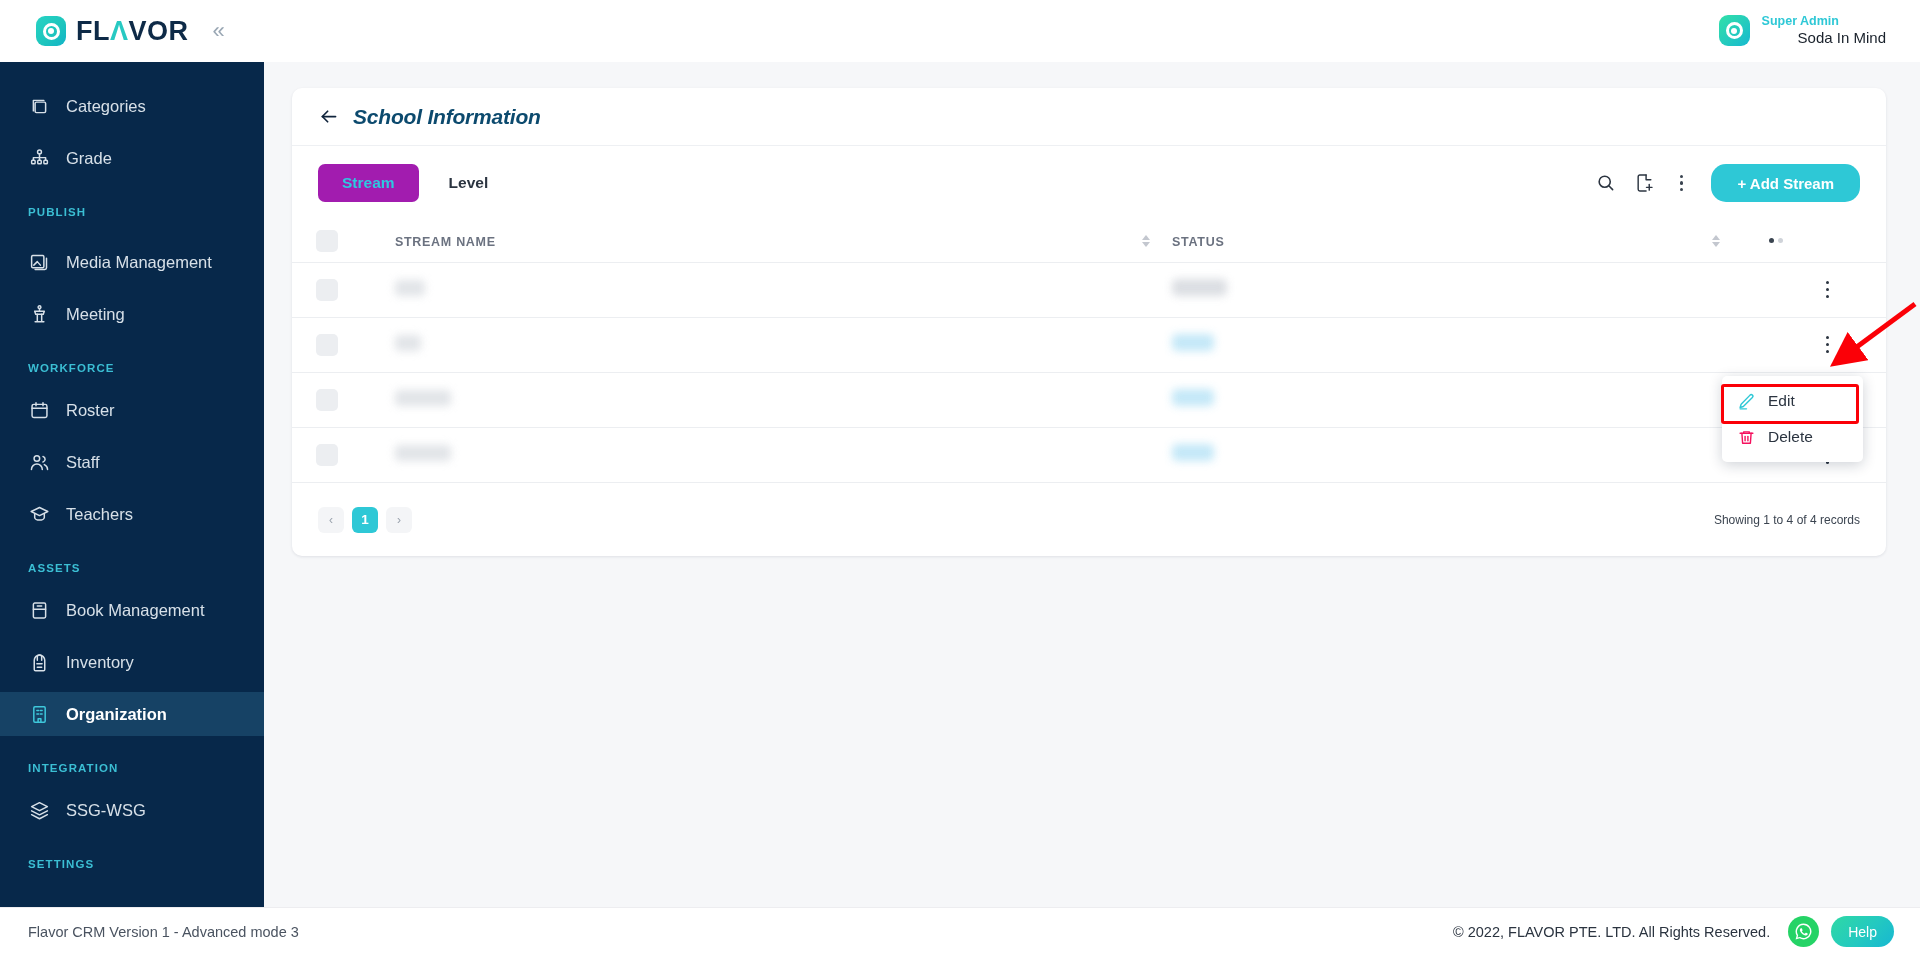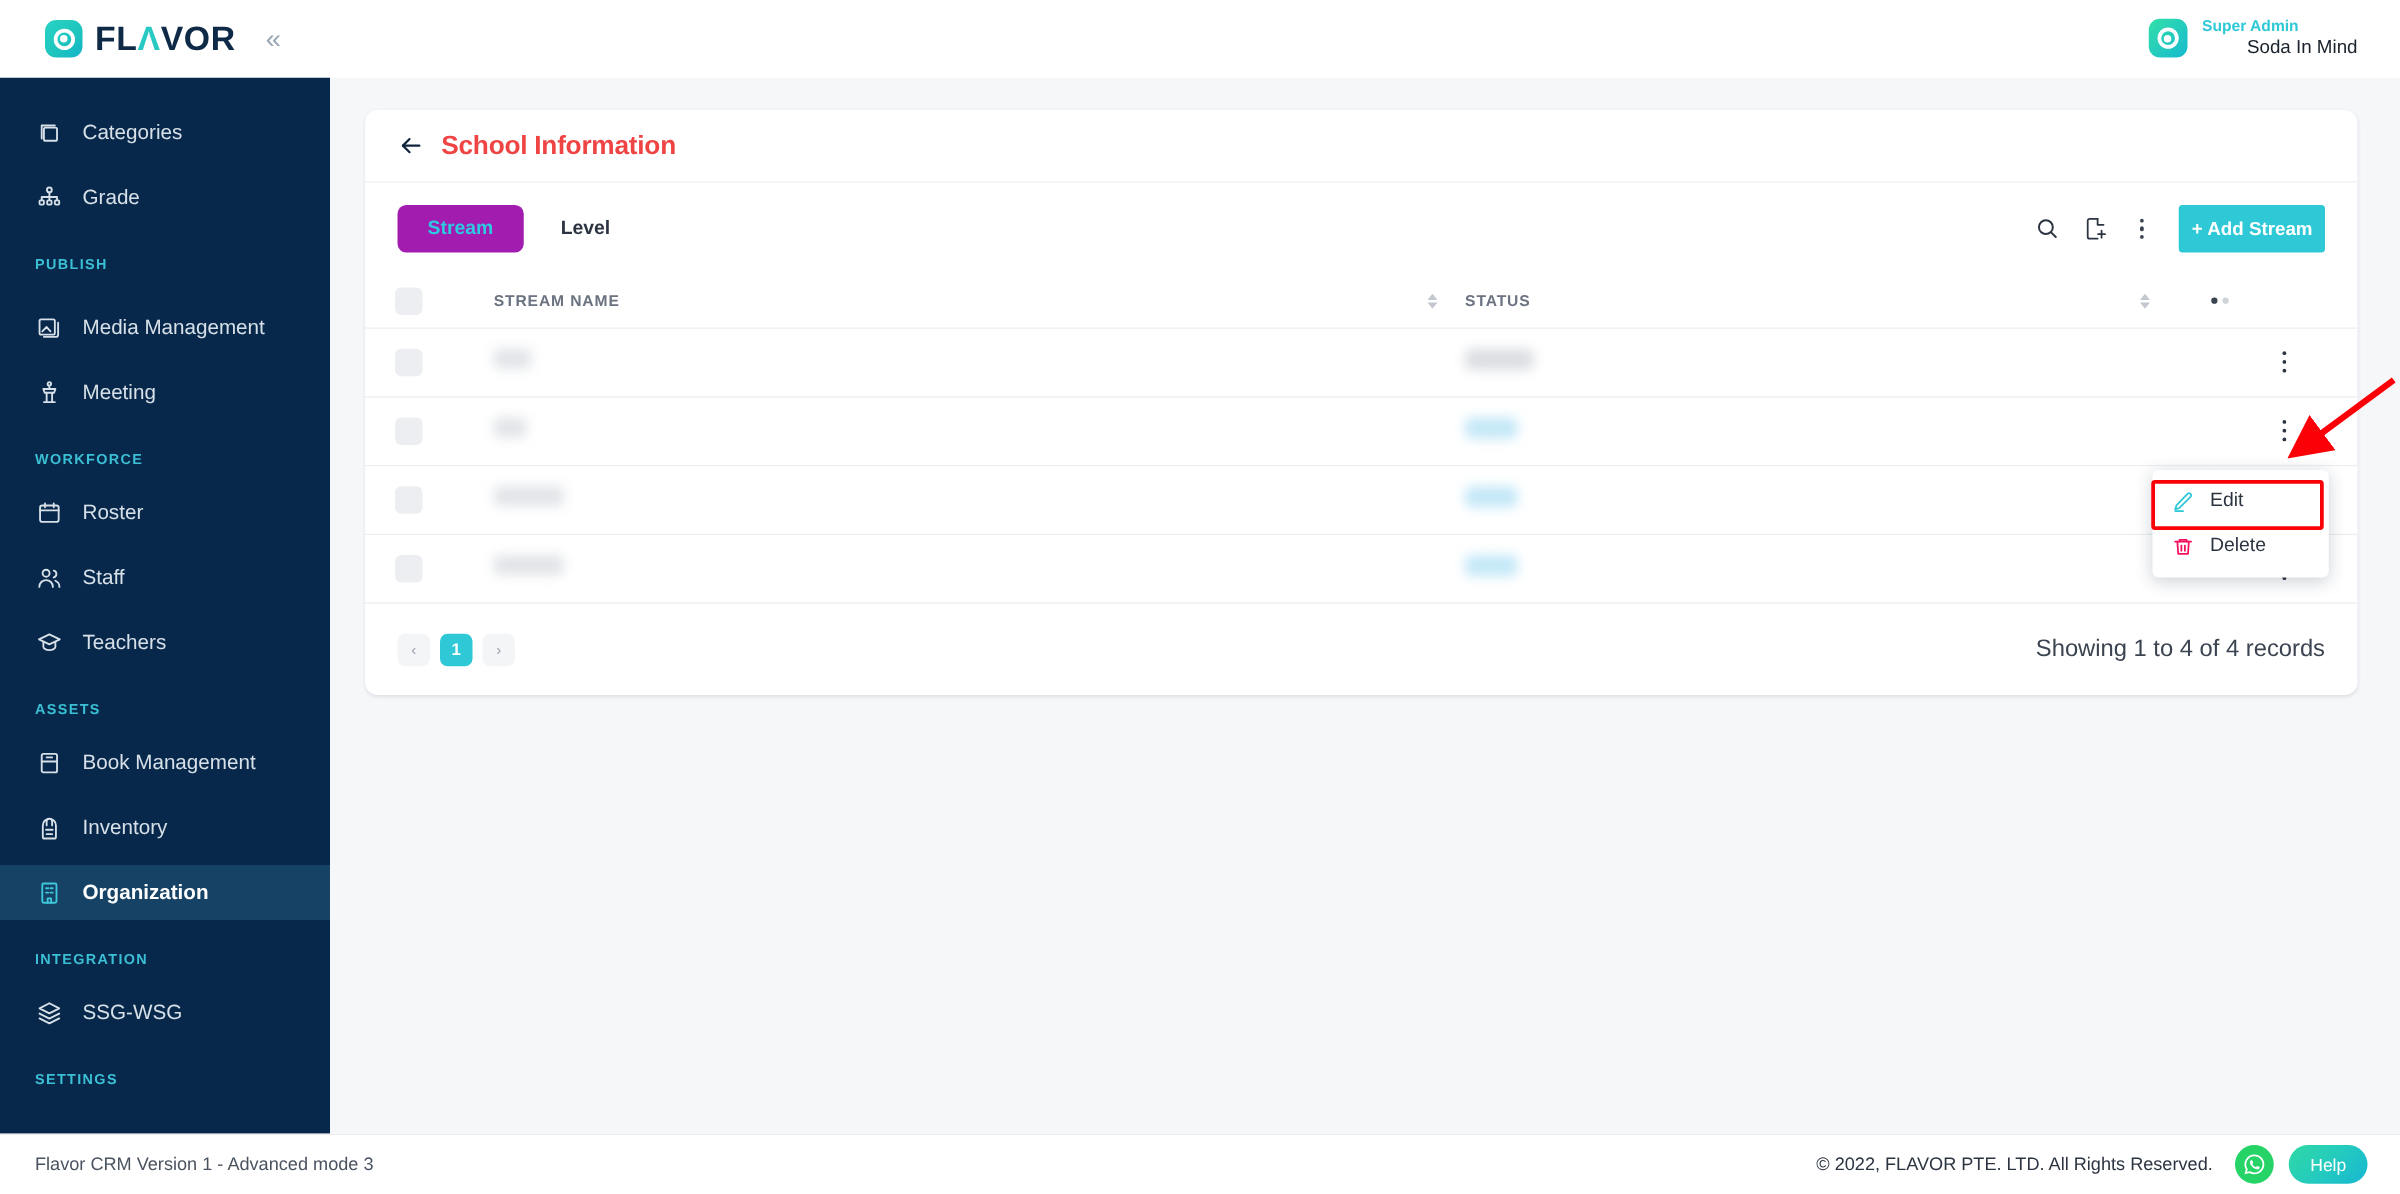--- a/index.html
+++ b/index.html
@@ -97,40 +97,40 @@
   .card {
     background: #ffffff; border-radius: 10px;
     box-shadow: 0 1px 3px rgba(16,30,54,.10);
     overflow: visible; position: relative;
   }
   .card-head {
     height: 58px; display: flex; align-items: center; gap: 14px;
     padding: 0 26px; border-bottom: 1px solid #eef0f3;
   }
   .back-arrow { font-size: 21px; color: #10243c; cursor: pointer; line-height:1; display:flex;}
-  .card-title { font-size: 21px; font-weight: 700; color: #ef4444; letter-spacing: -.2px; }
+  .card-title { font-size: 21px; font-weight: 700; color: #0c4a6e; letter-spacing: -.2px; font-style: italic; }
 
   .toolbar {
     height: 74px; display: flex; align-items: center; padding: 0 26px;
   }
   .tabs { display: flex; align-items: center; gap: 6px; }
   .tab {
     padding: 10px 24px; border-radius: 7px; font-size: 15.5px; font-weight: 700;
     color: #2b3440; cursor: pointer;
   }
   .tab.active { background: #a21caf; color: #2ec8e0; }
   .toolbar-spacer { flex: 1 1 auto; }
   .tool-icons { display: flex; align-items: center; gap: 20px; margin-right: 22px; }
   .tool-ic { color: #2b3440; cursor: pointer; display: flex; align-items: center; }
   .tool-ic svg { display:block; }
   .kebab { display:flex; flex-direction:column; gap:3px; cursor:pointer; padding: 2px 6px;}
   .kebab i { width:3.4px;height:3.4px;border-radius:50%;background:#3a4450;display:block; }
   .btn-primary {
-    background: #2ec8d6; color: #ffffff; border: none; border-radius: 3px;
-    height: 38px; padding: 0 10px; font-size: 15px; font-weight: 700;
+    background: #2ec8d6; color: #ffffff; border: none; border-radius: 15px;
+    height: 38px; padding: 0 26px; font-size: 15px; font-weight: 700;
     font-family: "Liberation Sans", sans-serif; cursor: pointer;
   }
 
   
   .tbl { width: 100%; border-collapse: collapse; table-layout: fixed; }
   .tbl th, .tbl td { padding: 0; }
   .col-chk { width: 88px; }
   .col-name { width: 620px; }
   .col-sort1 { width: 44px; }
   .col-status { width: 420px; }
@@ -175,21 +175,21 @@
   }
   .pg { display: flex; align-items: center; gap: 8px; }
   .pg-btn {
     width: 26px; height: 26px; border-radius: 6px; background: #f4f5f7;
     display: flex; align-items: center; justify-content: center;
     font-size: 12px; color: #9aa2ad; cursor: pointer; border: none;
     font-family: "Liberation Sans", sans-serif;
   }
   .pg-btn.cur { background: #2ec8d6; color: #ffffff; font-weight: 700; font-size: 13.5px; }
   .pg-spacer { flex: 1 1 auto; }
-  .records { font-size: 19px; color: #3b4450; }
+  .records { font-size: 12px; color: #3b4450; }
 
   
   .footer {
     height: 48px; flex: 0 0 48px; background: #ffffff;
     border-top: 1px solid #ededf0;
     display: flex; align-items: center; padding: 0 26px 0 0;
     position: relative; z-index: 5;
   }
   .footer-left { font-size: 14.5px; color: #4a5360; padding-left: 28px; }
   .footer-spacer { flex: 1 1 auto; }

